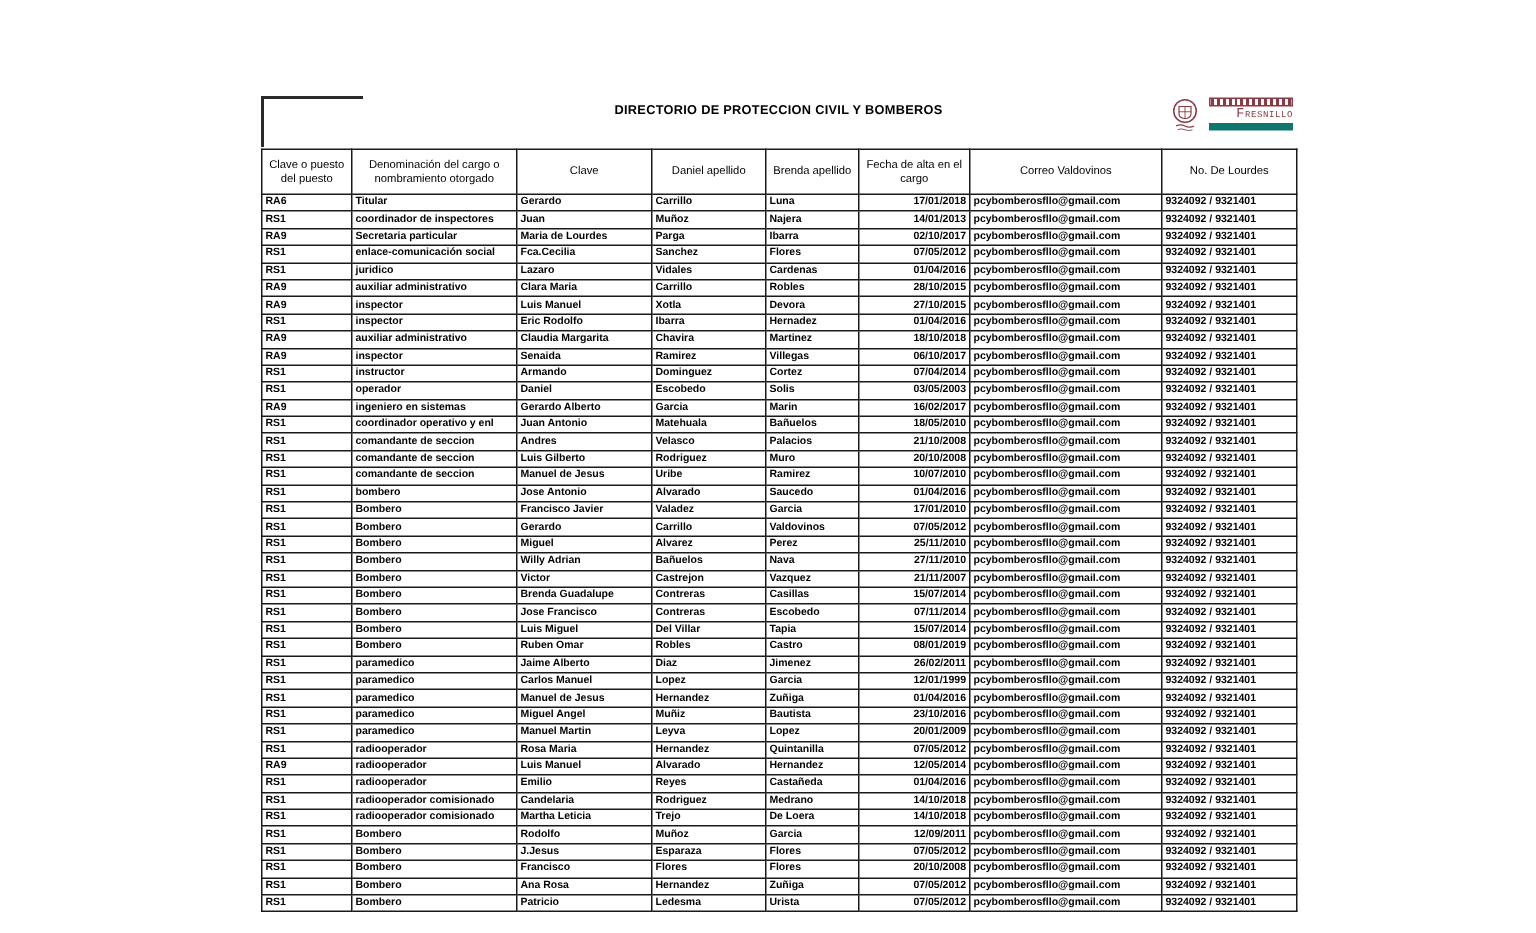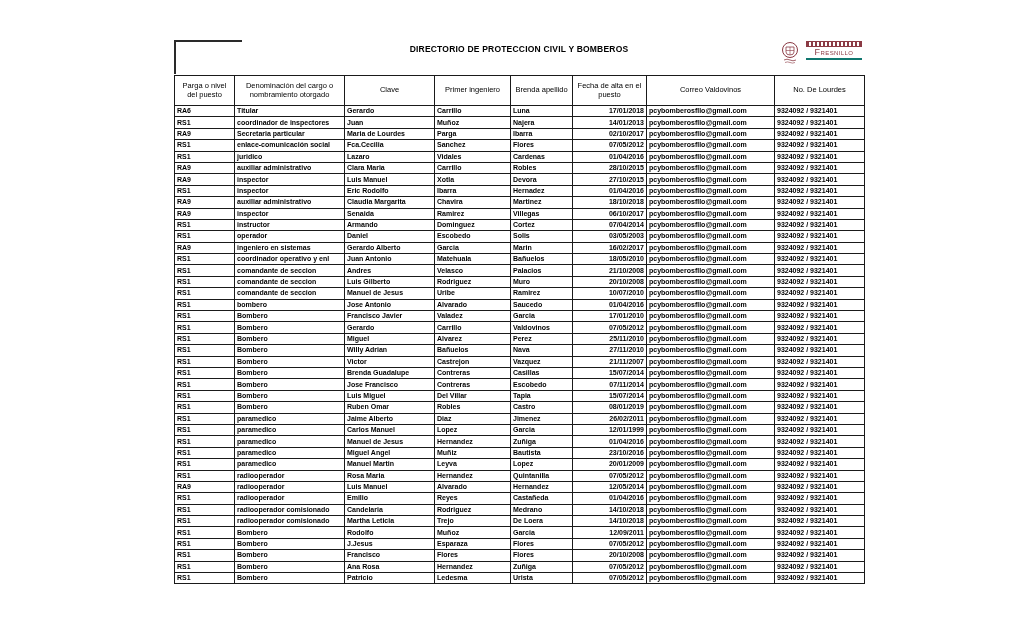--- a/index.html
+++ b/index.html
@@ -2,39 +2,39 @@
 <html><head>
 <meta charset="utf-8">
 <style>
   * { margin: 0; padding: 0; box-sizing: border-box; }
   html, body { width: 1024px; height: 622px; background: #ffffff; overflow: hidden; }
   body { font-family: "Liberation Sans", "DejaVu Sans", sans-serif; color: #000; }
 
   .doc { position: absolute; left: 174px; top: 40px; width: 690px; }
 
   
-  .title-band { position: relative; height: 35px; width: 100%; }
+  .title-band { position: relative; height: 35px; width: 100%; margin-top: 24px; }
   .corner-box {
     position: absolute; left: 0; top: 0; width: 68px; height: 34px;
     border-top: 2px solid #2a2a2a; border-left: 2px solid #2a2a2a;
   }
   .titles { position: absolute; left: 0; right: 0; top: 3px; text-align: center; }
   .title-line { font-size: 8.5px; font-weight: bold; line-height: 12px; letter-spacing: 0.2px; }
 
   .logo-group { position: absolute; right: 2px; top: 1px; display: flex; align-items: flex-start; gap: 6px; }
   .seal-icon { width: 20px; height: 24px; }
   .wordmark { display: flex; flex-direction: column; align-items: center; width: 56px; }
   .wordmark-band {
     width: 100%; height: 6px; border: 1px solid #8b3a44;
     background: repeating-linear-gradient(90deg, #8b3a44 0, #8b3a44 2px, #fff 2px, #fff 4px);
   }
   .wordmark-text {
-    font-family: Liberation Sans, sans-serif; font-variant: small-caps;
+    font-family: Liberation Mono, monospace; font-variant: small-caps;
     font-size: 9px; line-height: 11px; color: #8b3a44; letter-spacing: 0.4px;
-    border-bottom: 2px solid #0f766e; width: 100%; text-align: center;
+    border-bottom: 5px solid #0f766e; width: 100%; text-align: right;
   }
 
   
   table.directory { border-collapse: collapse; table-layout: fixed; width: 690px; }
   table.directory th {
     border: 1px solid #1a1a1a; font-size: 7.5px; font-weight: normal;
     height: 30px; text-align: center; vertical-align: middle; padding: 0 2px; line-height: 8.5px;
   }
   table.directory td {
     border: 1px solid #1a1a1a; font-size: 7px; font-weight: bold;
@@ -75,26 +75,26 @@
         <col style="width:110px">
         <col style="width:90px">
         <col style="width:76px">
       <col style="width:62px">
         <col style="width:74px">
         <col style="width:128px">
         <col style="width:90px">
     </colgroup>
     <thead>
         <tr>
-          <th>Parga o nivel del puesto</th>
+          <th>Clave o puesto del puesto</th>
           <th>Denominación del cargo o nombramiento otorgado</th>
           <th>Clave</th>
-          <th>Primer ingeniero</th>
+          <th>Daniel apellido</th>
           <th>Brenda apellido</th>
-          <th>Fecha de alta en el puesto</th>
+          <th>Fecha de alta en el cargo</th>
           <th>Correo Valdovinos</th>
           <th>No. De Lourdes</th>
         </tr>
       </thead>
     <tbody>
         <tr>
           <td class="col-clave">RA6</td>
           <td class="col-cargo">Titular</td>
           <td class="col-nombre">Gerardo</td>
           <td class="col-primer-apellido">Carrillo</td>

